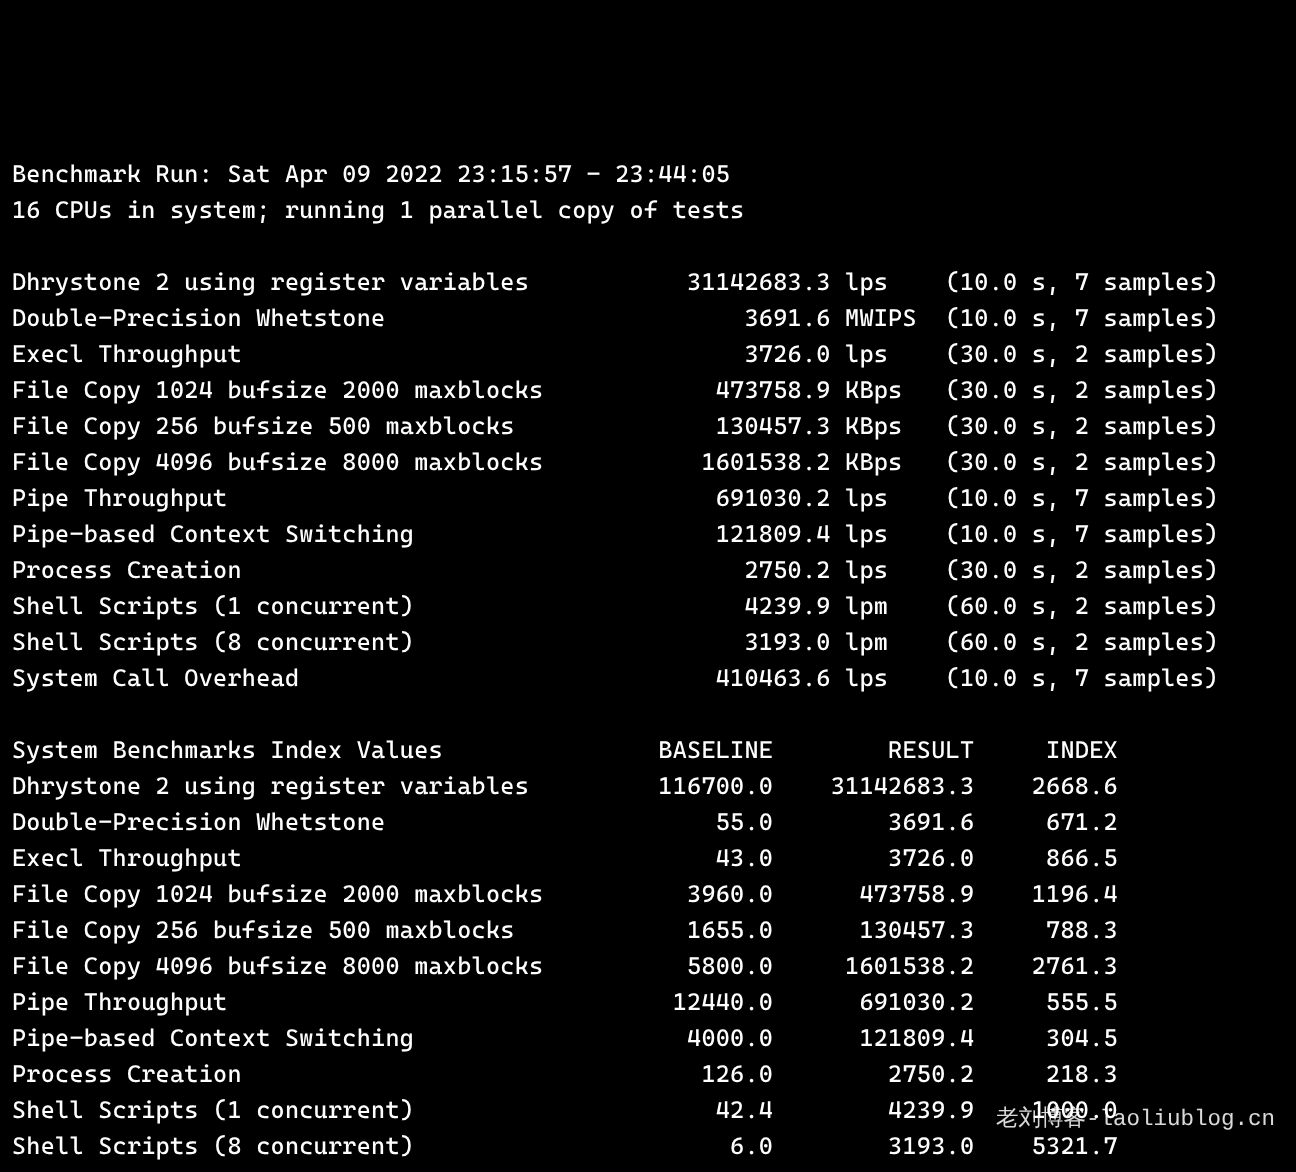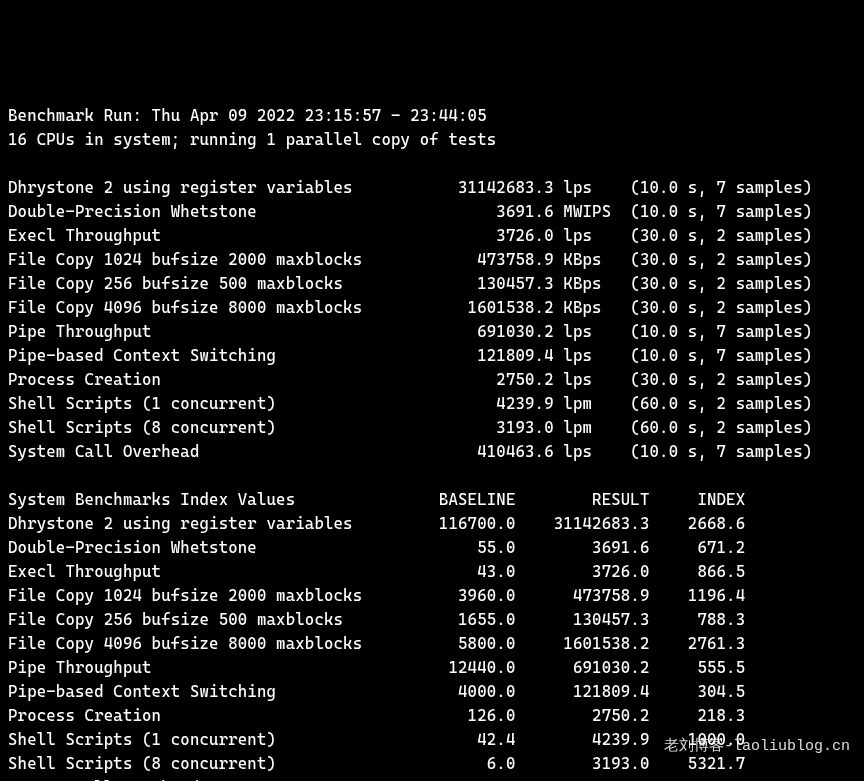--- a/index.html
+++ b/index.html
@@ -24,21 +24,21 @@
     font-family: Liberation Mono, monospace;
     letter-spacing: 0;
     white-space: nowrap;
   }
 </style>
 </head>
 <body>
 
 
 
-<div><span>Benchmark Run: Thu Apr 09 2022 23:15:57 - 23:44:05</span>
+<div><span>Benchmark Run: Sat Apr 09 2022 23:15:57 - 23:44:05</span>
 <span>16 CPUs in system; running 1 parallel copy of tests</span>
 
 <span id="tests-block">Dhrystone 2 using register variables           31142683.3 lps    (10.0 s, 7 samples)
 Double-Precision Whetstone                         3691.6 MWIPS  (10.0 s, 7 samples)
 Execl Throughput                                   3726.0 lps    (30.0 s, 2 samples)
 File Copy 1024 bufsize 2000 maxblocks            473758.9 KBps   (30.0 s, 2 samples)
 File Copy 256 bufsize 500 maxblocks              130457.3 KBps   (30.0 s, 2 samples)
 File Copy 4096 bufsize 8000 maxblocks           1601538.2 KBps   (30.0 s, 2 samples)
 Pipe Throughput                                  691030.2 lps    (10.0 s, 7 samples)
 Pipe-based Context Switching                     121809.4 lps    (10.0 s, 7 samples)

